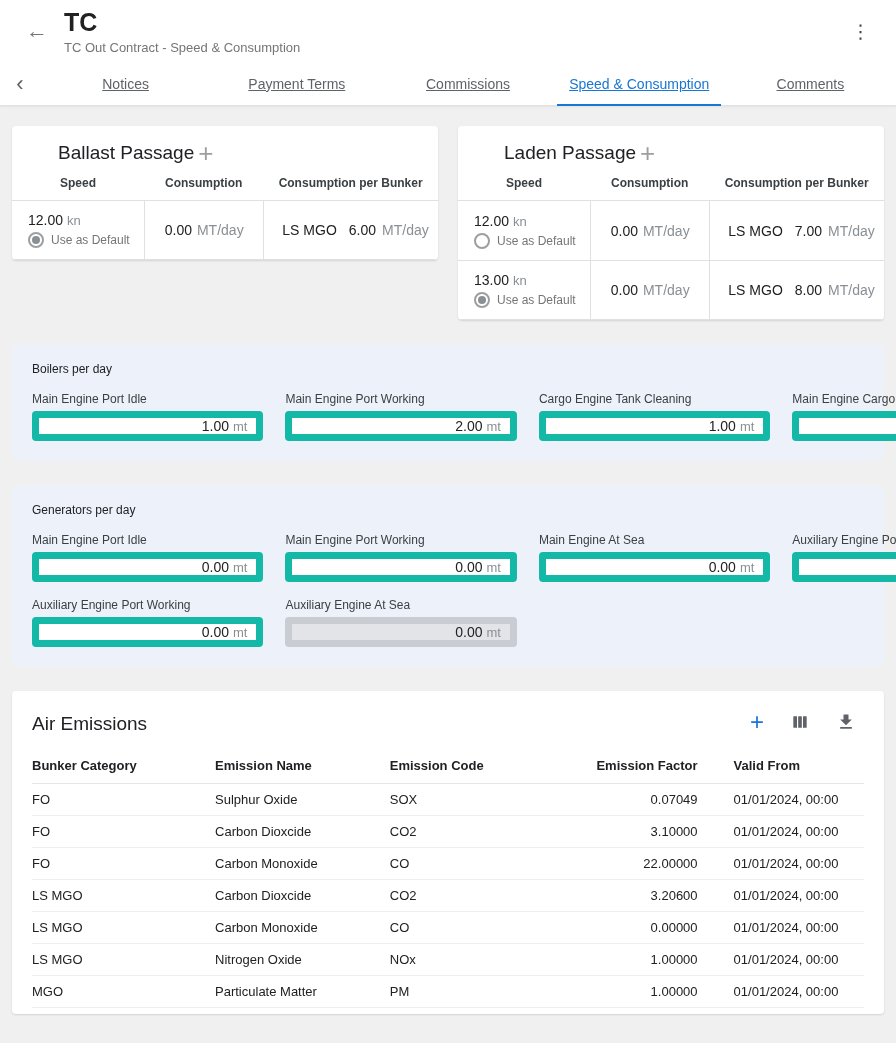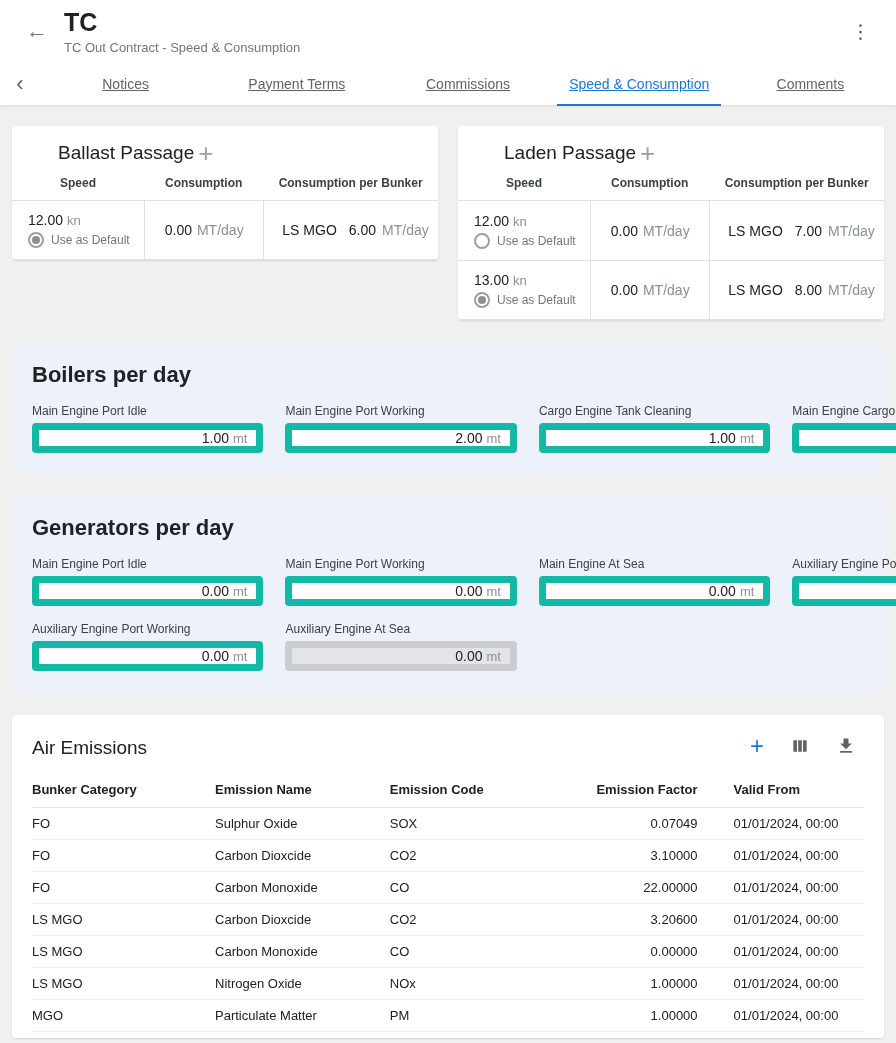--- a/index.html
+++ b/index.html
@@ -46,21 +46,21 @@
   .speed-line .unit { font-size:13px; }
   .radio-line { display:flex; align-items:center; gap:7px; font-size:12px; color:#757575; cursor:pointer; }
   .radio { width:16px; height:16px; border:2px solid #9e9e9e; border-radius:50%; display:inline-flex; align-items:center; justify-content:center; flex:0 0 auto; }
   .radio.selected::after { content:""; width:8px; height:8px; border-radius:50%; background:#8a8f94; }
   .pcell.cons { align-items:center; justify-content:center; font-size:14px; gap:5px; }
   .pcell.bunker { align-items:center; padding-left:18px; font-size:14px; gap:6px; }
   .bunker-val { margin-left:6px; }
 
   
   .panel { background:#edf2fa; border-radius:8px; padding:18px 20px 20px 20px; margin-bottom:24px; }
-  .panel-title { font-size:22px; font-weight:700; color:#202124; margin-bottom:16px; }
+  .panel-title { font-size:12px; font-weight:400; color:#202124; margin-bottom:16px; }
   .fields-grid { display:grid; grid-template-columns:repeat(4,1fr); gap:16px 22px; }
   .field-label { display:block; font-size:12px; color:#3c4043; margin-bottom:5px; }
   .input-wrap { display:flex; align-items:center; background:#fff; border:7px solid #14b8a6; border-radius:4px; height:30px; padding:0 9px; }
   .input-wrap input { border:none; outline:none; background:transparent; flex:1; min-width:0; text-align:right; font-size:14px; color:#212121; font-family:inherit; padding-right:4px; }
   .input-wrap .unit { font-size:13px; }
   .input-wrap.disabled { background:#e2e4e7; border-color:#c9ccd1; }
 
   
   .emissions-card { padding:16px 20px 6px 20px; }
   .emissions-head { display:flex; align-items:flex-end; justify-content:space-between; padding:2px 0 14px 0; }

